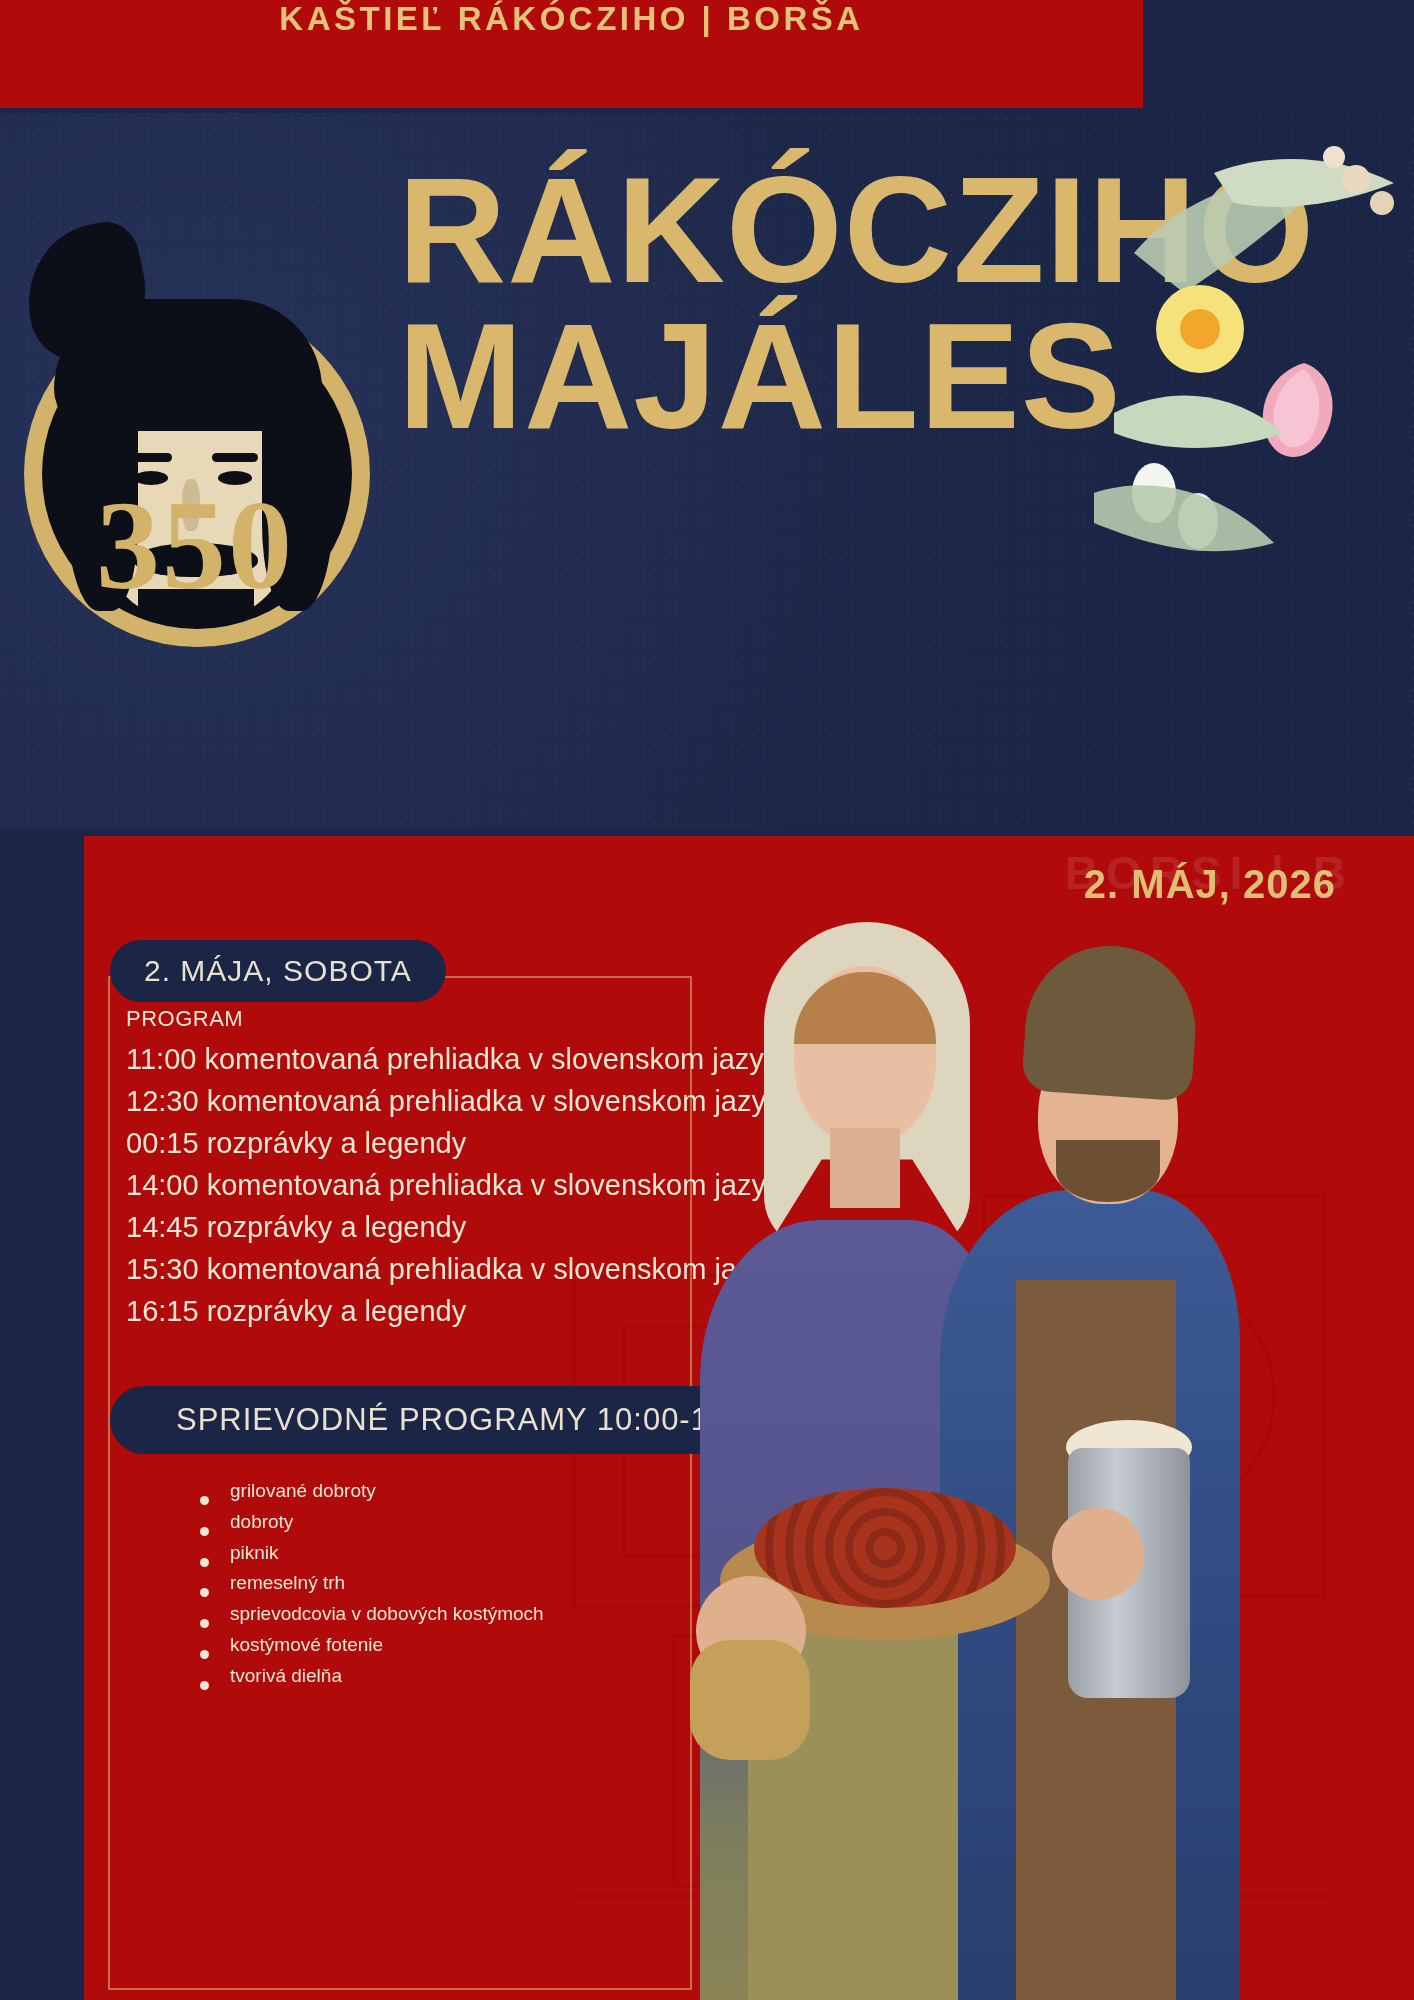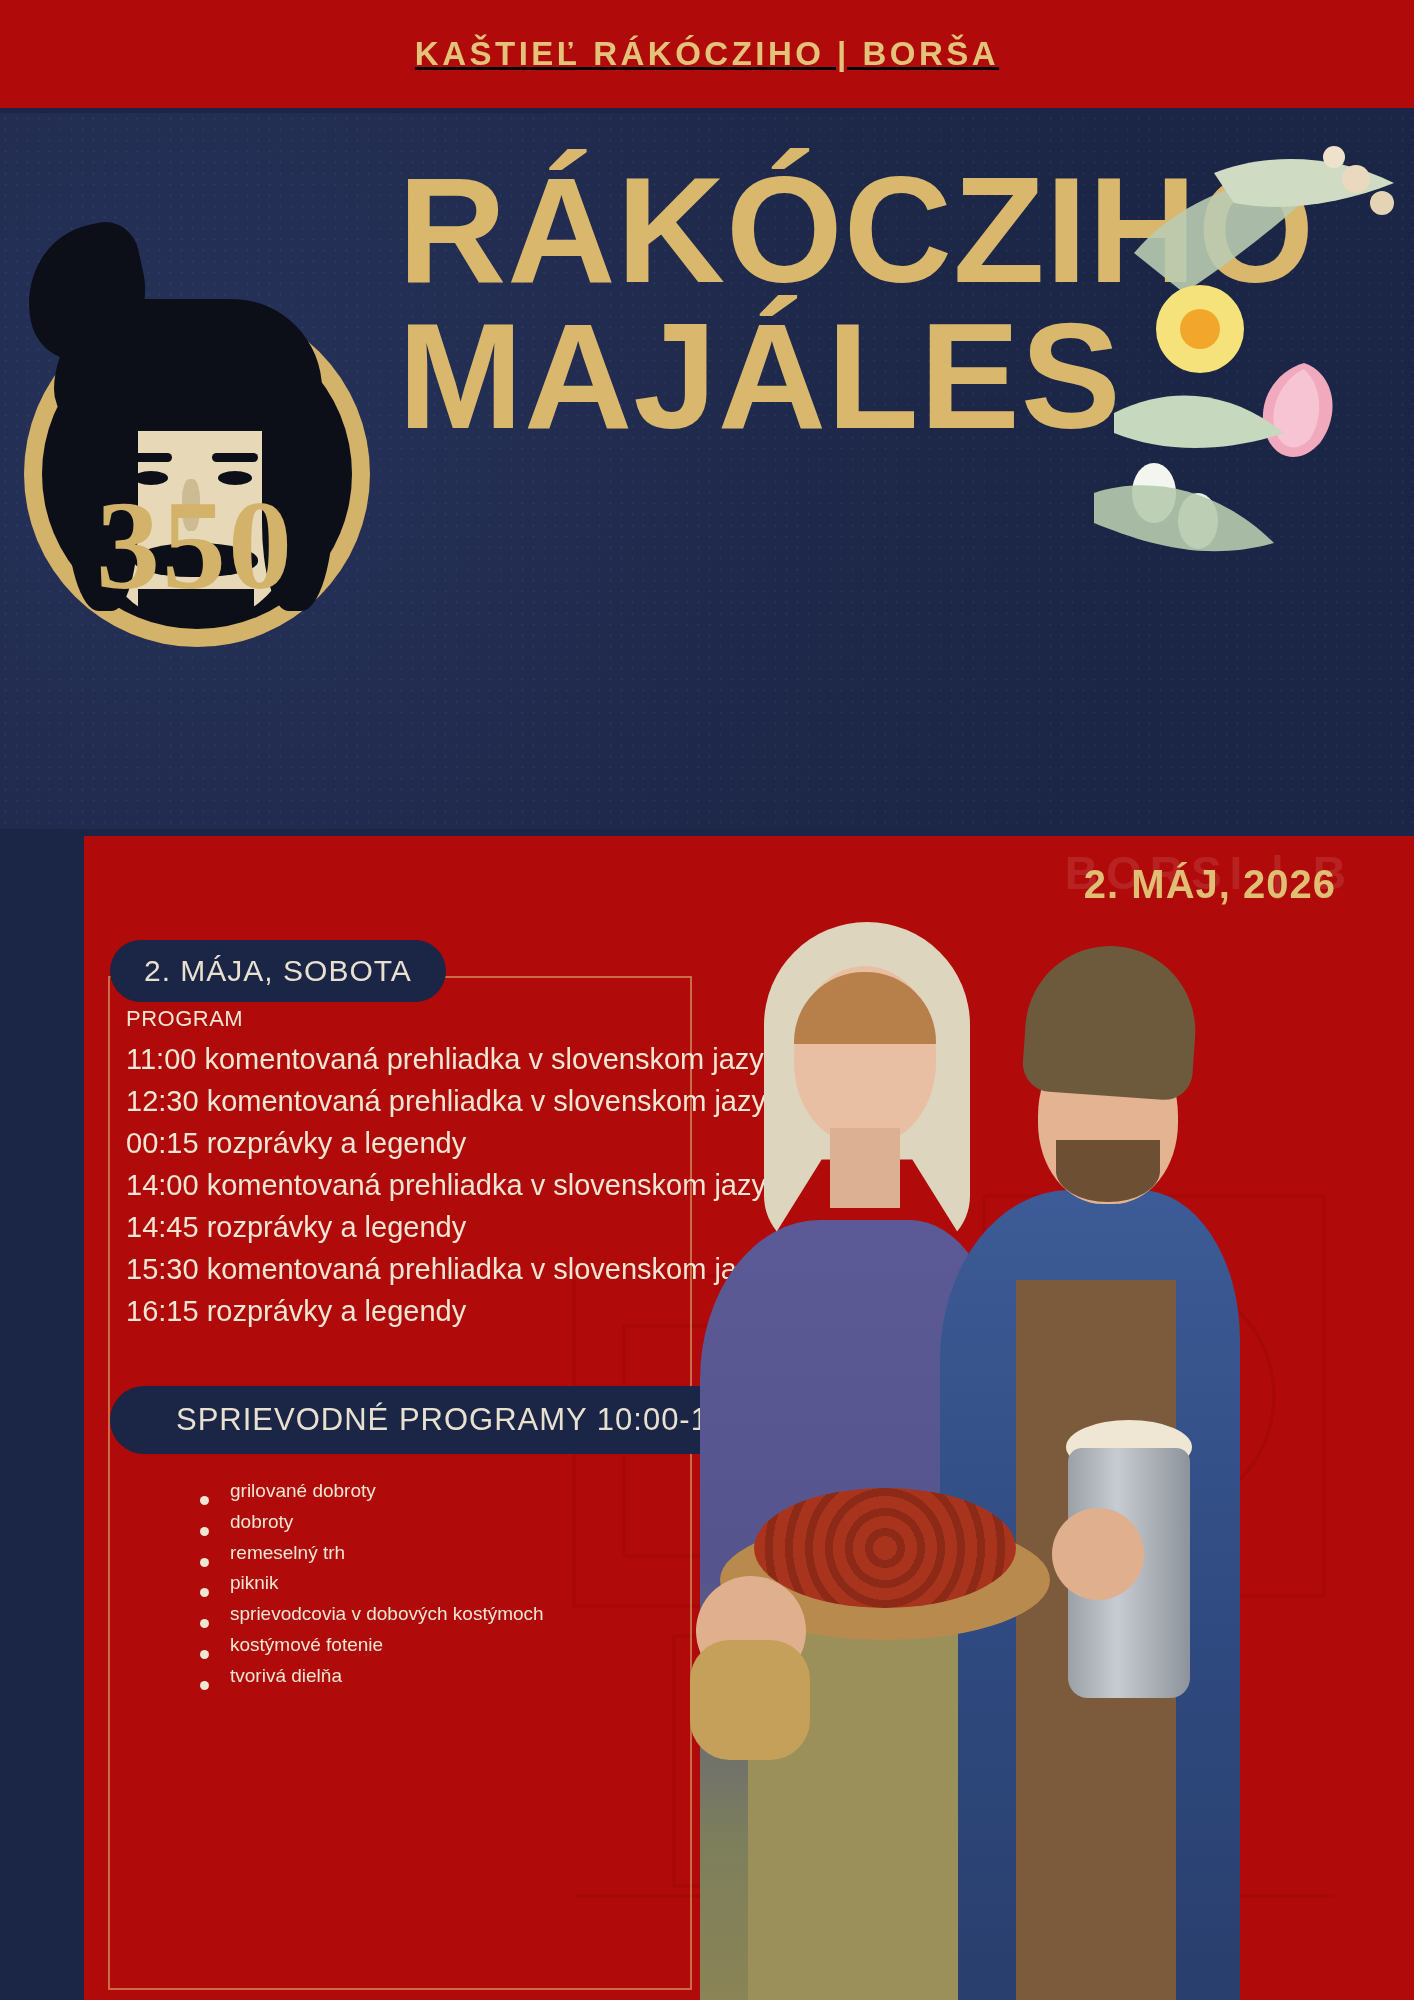--- a/index.html
+++ b/index.html
@@ -21,27 +21,25 @@
     width: 1414px;
     height: 2000px;
     background: #1b2545;
     overflow: hidden;
   }
 
   
   .topbar {
     position: absolute;
     top: 0; left: 0;
-    width: 1414px;
+    width: 1143px;
     height: 108px;
     background: #b00a0a;
     display: flex;
-    align-items: center;
     justify-content: center;
-    text-decoration: underline;
   }
   .topbar-text {
     color: #e3c37a;
     font-size: 33px;
     font-weight: bold;
     letter-spacing: 3.5px;
     text-align: center;
   }
 
   
@@ -543,22 +541,22 @@
       <div class="program-item">14:45 rozprávky a legendy</div>
       <div class="program-item">15:30 komentovaná prehliadka v slovenskom jazyku</div>
       <div class="program-item">16:15 rozprávky a legendy</div>
     </div>
 
     <div class="pill pill-side">SPRIEVODNÉ PROGRAMY 10:00-18:00:</div>
 
     <ul class="side-list">
       <li>grilované dobroty</li>
       <li>dobroty</li>
+      <li>piknik</li>
       <li>remeselný trh</li>
-      <li>piknik</li>
       <li>sprievodcovia v dobových kostýmoch</li>
       <li>kostýmové fotenie</li>
       <li>tvorivá dielňa</li>
     </ul>
   </div>
 
   <div class="couple">
     <div class="c-woman-dress"></div>
     <div class="c-man-cloak"></div>
     <div class="c-man-tunic"></div>

